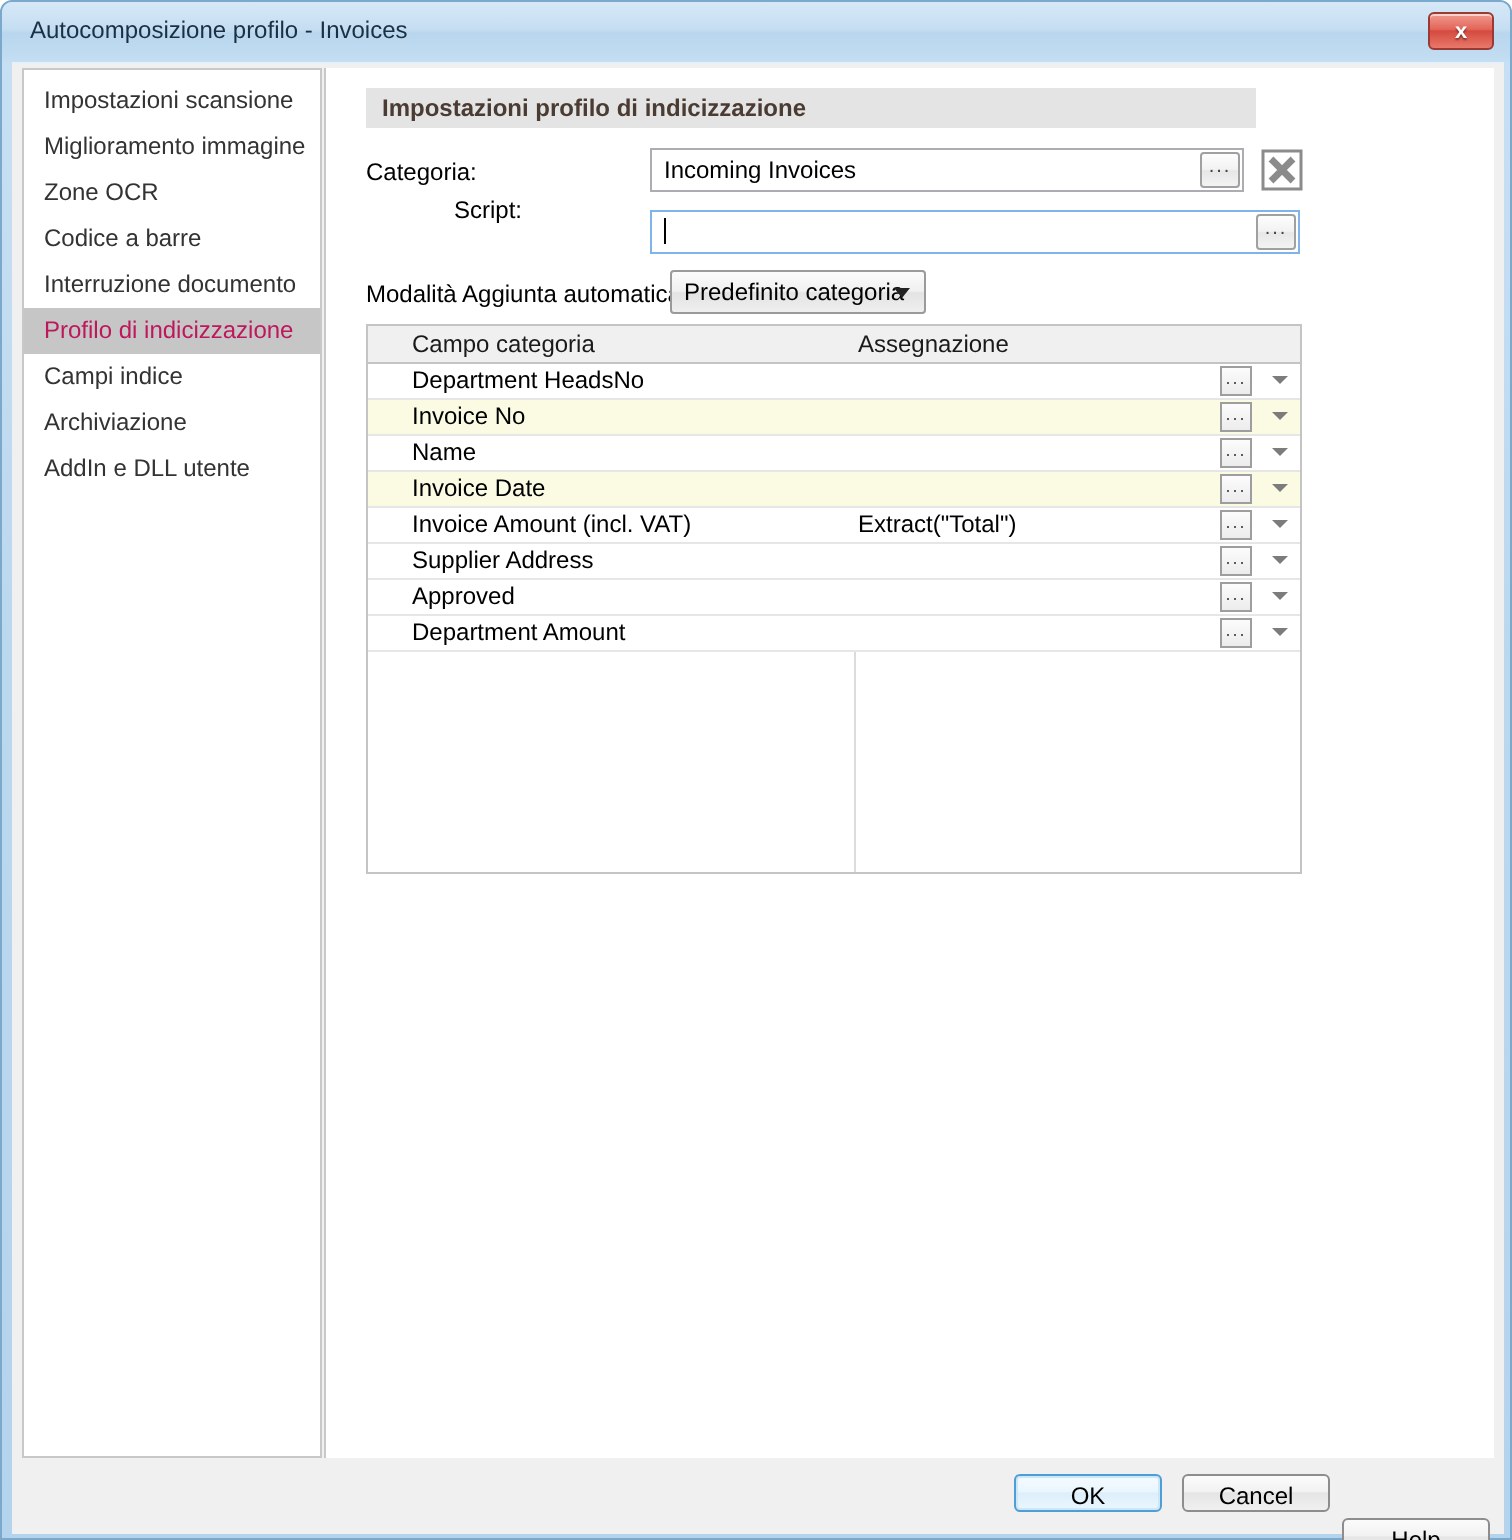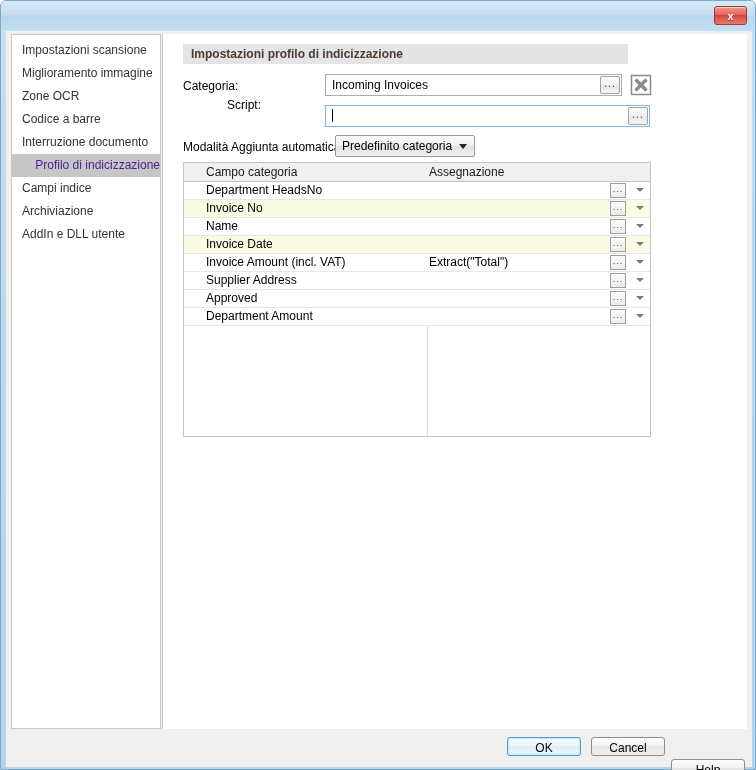--- a/index.html
+++ b/index.html
@@ -63,22 +63,21 @@
   }
   .side-item{
     height:23px;line-height:23px;
     padding-left:10px;
     font-size:12px;color:#333;
     white-space:nowrap;
     cursor:default;
   }
   .side-item.selected{
     background:#c6c6c6;
-    color:#4c1d95;
-    text-align:right;
+    color:#be185d;
   }
   .side-list{padding-top:4px;}
 
   
   .mainpane{
     position:absolute;left:156px;top:2px;width:585px;height:695px;
     background:#ffffff;
     border-left:1px solid #c8c8c8;
     box-sizing:border-box;
   }
@@ -230,20 +229,21 @@
     box-shadow:inset 0 0 0 1px #cfe6f7;
     background:linear-gradient(to bottom,#f4fbff 0%,#eaf6fd 46%,#ddeffb 50%,#eaf6fd 100%);
   }
 </style>
 </head>
 <body>
 
 <div class="window">
 
   <div class="titlebar">
+    <div class="title-text">Autocomposizione profilo - Invoices</div>
     <div class="close-btn">
       <div class="close-glyph">x</div>
     </div>
   </div>
 
   <div class="client">
 
     <div class="sidebar">
       <div class="side-list">
         <div class="side-item">Impostazioni scansione</div>
@@ -270,21 +270,21 @@
           <rect x="1.5" y="1.5" width="19" height="19" fill="none" stroke="#8b8b8b" stroke-width="1.5"></rect>
           <path d="M5.5 5.5 L16.5 16.5 M16.5 5.5 L5.5 16.5" stroke="#8b8b8b" stroke-width="3.4" stroke-linecap="butt"></path>
         </svg>
       </div>
 
       <div class="lbl" style="left:20px;top:64px;margin-left:44px;">Script:</div>
       <div class="textbox focused" style="left:162px;top:71px;width:325px;"><span class="caret"></span><span placeholder=""></span></div>
       <div class="ellipsis-btn" style="left:465px;top:73px;">...</div>
 
       <div class="lbl" style="left:20px;top:106px;">Modalità Aggiunta automatica:</div>
-      <div class="combo" style="left:172px;top:101px;width:140px;">
+      <div class="combo" style="left:172px;top:101px;width:128px;">
         <span>Predefinito categoria</span>
         <span class="combo-arrow"></span>
       </div>
 
       <div class="grid">
         <div class="grid-colsep"></div>
         <div class="grid-head">
           <div class="hcell c1">Campo categoria</div>
           <div class="hcell c2">Assegnazione</div>
         </div>

